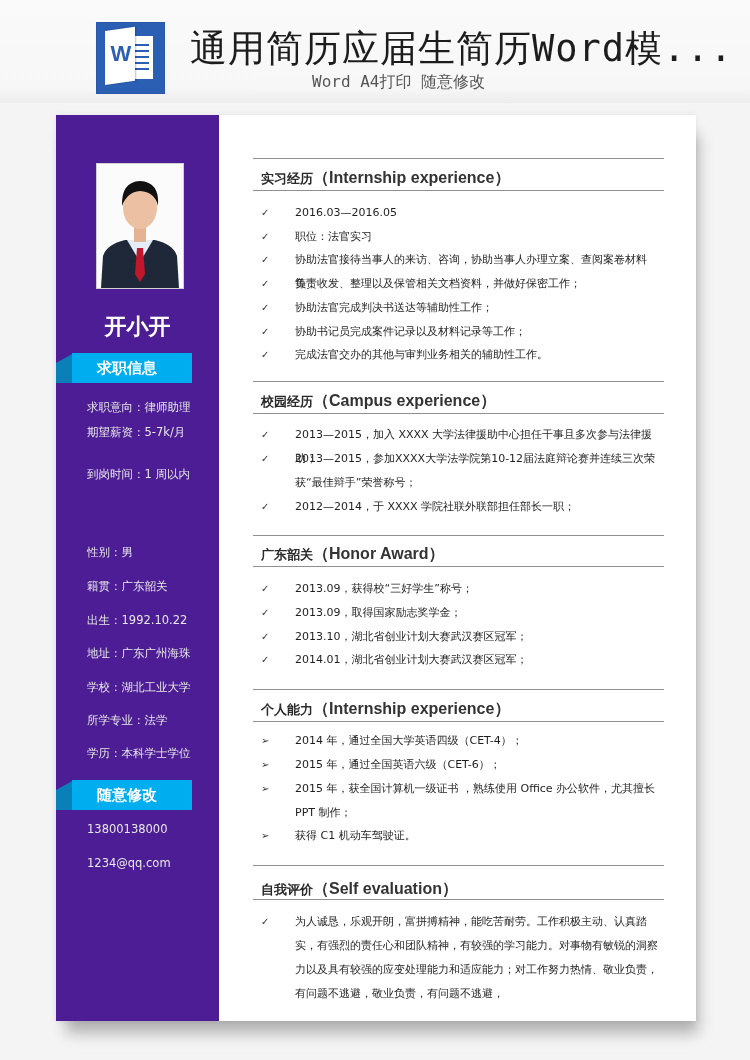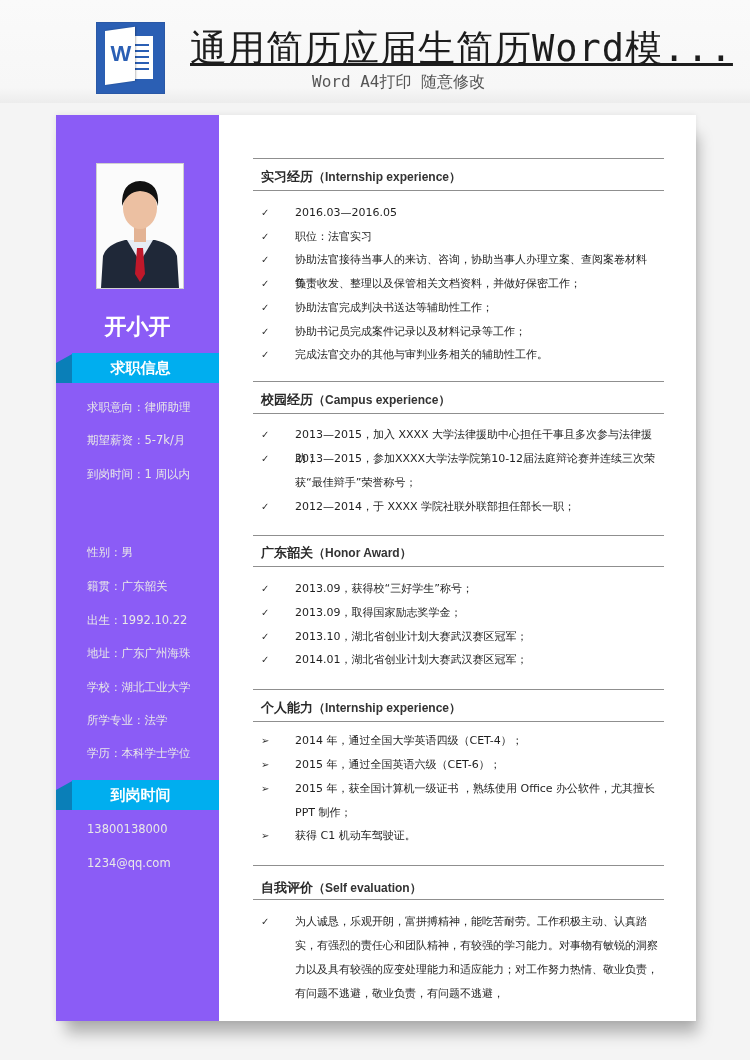--- a/index.html
+++ b/index.html
@@ -28,64 +28,63 @@
     box-shadow: 1px 0 2px rgba(0,0,0,.25);
   }
   .word-logo .w {
     position: absolute; left: 12px; top: 18px; width: 24px;
     color: #2b5fb4; font: bold 22px "Liberation Sans", sans-serif; text-align: center;
   }
   .banner-title {
     position: absolute; left: 190px; top: 24px; white-space: nowrap;
     font-size: 37px; color: #1d1d1d; letter-spacing: 1px;
     font-family: "DejaVu Sans Mono", "DejaVu Sans", sans-serif;
-    text-decoration: underline;
   }
   .banner-sub {
     position: absolute; left: 312px; top: 72px; white-space: nowrap;
     font-size: 16px; color: #555;
     font-family: "DejaVu Sans Mono", "DejaVu Sans", sans-serif;
   }
 
   .page {
     position: absolute; left: 56px; top: 115px; width: 640px; height: 906px;
     background: #fff;
     box-shadow: 6px 16px 14px -4px rgba(0,0,0,.28), 0 0 6px rgba(0,0,0,.08);
   }
   .sidebar {
-    position: absolute; left: 0; top: 0; width: 163px; height: 906px; background: #8b5cf6;
+    position: absolute; left: 0; top: 0; width: 163px; height: 906px; background: #4c1d95;
   }
   .photo {
     position: absolute; left: 40px; top: 48px; width: 86px; height: 124px;
     background: #fff; border: 1px solid #d0d0d0; overflow: hidden;
   }
   .photo svg { display: block; }
   .name {
     position: absolute; left: 0; width: 163px; top: 197px; text-align: center;
     font-size: 22px; font-weight: bold; color: #fff;
   }
   .ribbon { position: absolute; left: 0; width: 163px; height: 30px; }
   .ribbon .fold {
     position: absolute; left: 0; top: 0; width: 18px; height: 30px;
     background: #0a7fb8;
     clip-path: polygon(0 10px, 18px 0, 18px 30px, 0 36px);
   }
   .ribbon .bar {
-    position: absolute; left: 16px; top: 0; width: 147px; height: 30px;
+    position: absolute; left: 16px; top: 0; width: 120px; height: 30px;
     background: #00aeef; color: #fff; font-weight: bold; font-size: 15px;
     line-height: 30px; text-align: center; text-indent: -10px;
   }
   .side-item {
     position: absolute; left: 31px; font-size: 11.5px; color: #e8e8e8; white-space: nowrap;
   }
 
   .main { position: absolute; left: 197px; top: 0; width: 411px; }
   .sec-line { position: absolute; left: 0; width: 411px; height: 0; border-top: 1.5px solid #8f8f8f; }
   .sec-title { position: absolute; left: 8px; font-size: 13px; color: #2a2a2a; font-weight: bold; white-space: nowrap; }
-  .sec-title .en { font-size: 12px; font-family: "Liberation Sans", sans-serif; font-weight: bold; color: #333; text-align: right; }
+  .sec-title .en { font-size: 16px; font-family: "Liberation Sans", sans-serif; font-weight: bold; color: #333; text-align: right; }
   .item {
     position: absolute; left: 8px; width: 400px; font-size: 11px; color: #1e1e1e;
     line-height: 24px;
   }
   .item .mark { position: absolute; left: 0; top: 0; font-size: 10px; color: #333; }
   .item .txt { display: block; margin-left: 34px; }
   .item .right { position: absolute; left: 210px; top: 0; }
 </style>
 </head>
 <body>
@@ -119,34 +118,34 @@
         <path d="M25 42 Q24 18 43 17 Q63 18 61 42 Q58 28 43 27 Q30 28 25 42 Z" fill="#111"></path>
       </svg>
     </div>
     <div class="name">开小开</div>
 
     <div class="ribbon" style="top:238px">
       <div class="fold"></div>
       <div class="bar">求职信息</div>
     </div>
     <div class="side-item" style="top:285px">求职意向：律师助理</div>
-    <div class="side-item" style="top:318px">期望薪资：5-7k/月</div>
+    <div class="side-item" style="top:310px">期望薪资：5-7k/月</div>
     <div class="side-item" style="top:352px">到岗时间：1 周以内</div>
 
     <div class="side-item" style="top:430px">性别：男</div>
     <div class="side-item" style="top:464px">籍贯：广东韶关</div>
     <div class="side-item" style="top:498px">出生：1992.10.22</div>
     <div class="side-item" style="top:531px">地址：广东广州海珠</div>
     <div class="side-item" style="top:565px">学校：湖北工业大学</div>
     <div class="side-item" style="top:598px">所学专业：法学</div>
     <div class="side-item" style="top:631px">学历：本科学士学位</div>
 
     <div class="ribbon" style="top:665px">
       <div class="fold"></div>
-      <div class="bar">到岗时间</div>
+      <div class="bar">随意修改</div>
     </div>
     <div class="side-item" style="top:707px">13800138000</div>
     <div class="side-item" style="top:741px">1234@qq.com</div>
   </div>
 
   <div class="main">
 
     <div class="sec-line" style="top:43px"></div>
     <div class="sec-title" style="top:53px">
       <span>实习经历</span><span class="en">（Internship experience）</span>

